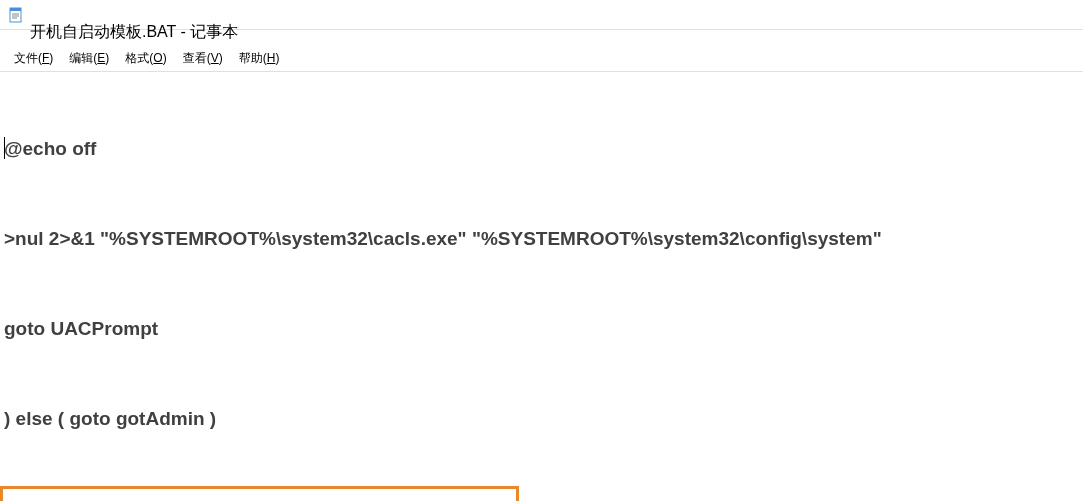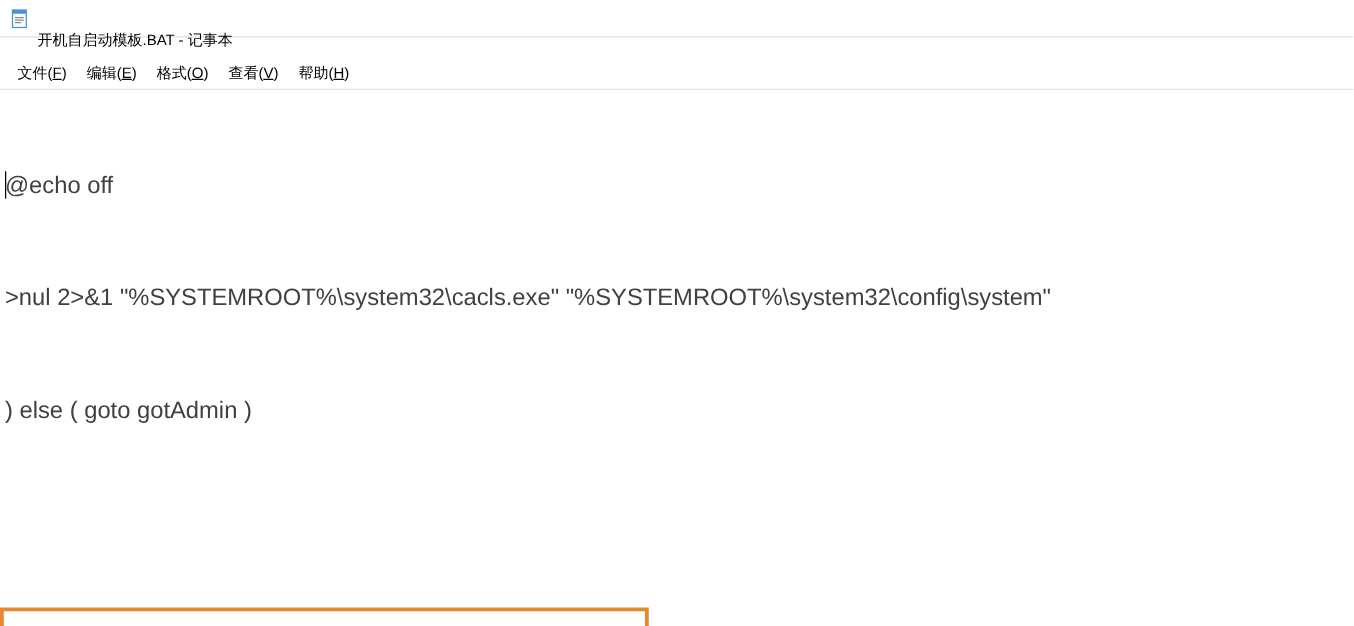--- a/index.html
+++ b/index.html
@@ -20,21 +20,21 @@
     }
     .titlebar-icon {
       width: 16px;
       height: 16px;
       margin-right: 6px;
       display: inline-flex;
       align-items: center;
       justify-content: center;
     }
     .titlebar-text {
-      font-size: 12px;
+      font-size: 16px;
       color: #000;
       margin-top: 36px;
     }
     .menubar {
       height: 26px;
       display: flex;
       align-items: center;
       padding-left: 6px;
       border-bottom: 1px solid #e0e0e0;
       background: #ffffff;
@@ -54,20 +54,21 @@
       font-family: "Microsoft YaHei", "Segoe UI", Arial, sans-serif;
       font-size: 19px;
       line-height: 30px;
       color: #404040;
       white-space: pre;
       position: relative;
     }
     .editor-line {
       display: block;
       padding-left: 2px;
+      font-weight: bold;
     }
     .cursor {
       display: inline-block;
       width: 1px;
       height: 22px;
       background: #000;
       vertical-align: text-bottom;
       margin-right: -1px;
     }
     .highlight-box {
@@ -96,20 +97,21 @@
   <span class="menu-item"><span>文件(</span><span class="underline">F</span><span>)</span></span>
   <span class="menu-item"><span>编辑(</span><span class="underline">E</span><span>)</span></span>
   <span class="menu-item"><span>格式(</span><span class="underline">O</span><span>)</span></span>
   <span class="menu-item"><span>查看(</span><span class="underline">V</span><span>)</span></span>
   <span class="menu-item"><span>帮助(</span><span class="underline">H</span><span>)</span></span>
 </div>
 
 <div class="editor">
   <span class="editor-line"><span class="cursor"></span><span>@echo off</span></span>
   <span class="editor-line">&gt;nul 2&gt;&amp;1 "%SYSTEMROOT%\system32\cacls.exe" "%SYSTEMROOT%\system32\config\system"</span>
+  <span class="editor-line">goto UACPrompt</span>
   <span class="editor-line">) else ( goto gotAdmin )</span>
   
   
   
   
   
   
   
   
   <div class="highlight-box" style="left:0px; top:414px; width:519px; height:30px;"></div>

